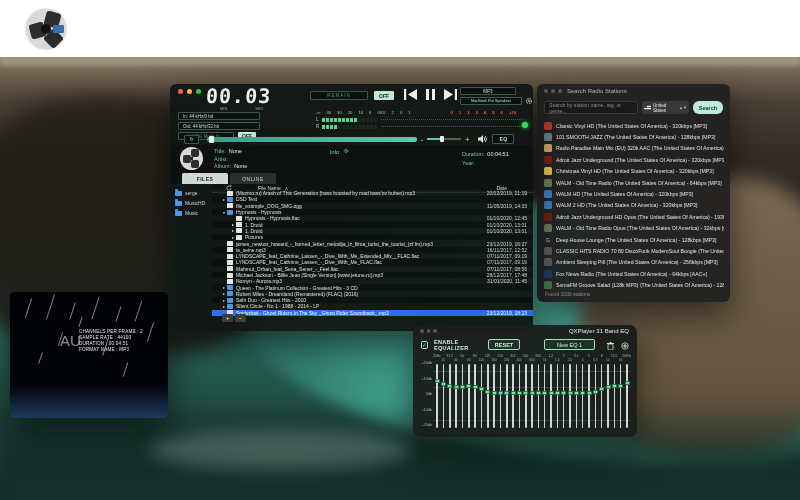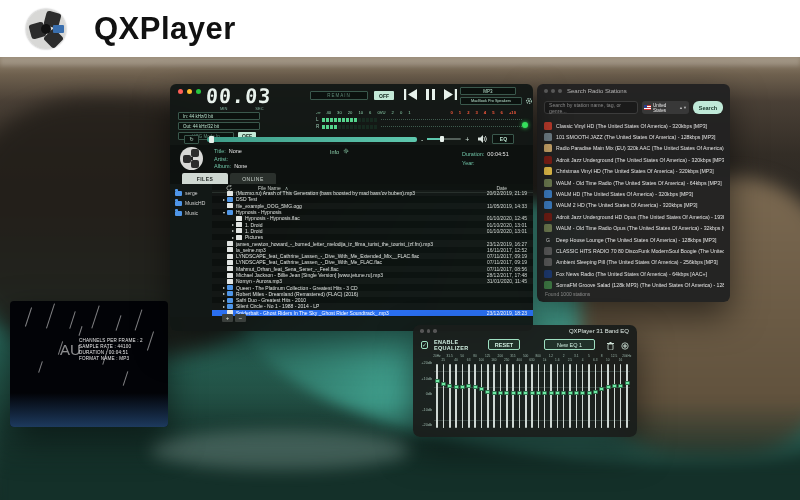--- a/index.html
+++ b/index.html
@@ -144,21 +144,21 @@
   .dbcol { position:absolute; left:0; top:6px; height:66px; width:13px; display:flex; flex-direction:column; justify-content:space-between; font-size:3.8px; color:#9ab5aa; text-align:right;}
   .bands { position:absolute; left:15px; top:0; width:196px; height:76px; display:flex;
            background:repeating-linear-gradient(180deg, transparent 0 15.5px, #394440 15.5px 16.5px); }
   .band { position:relative; flex:1; }
   .band .freq { position:absolute; left:-3px; top:-1px; width:12px; text-align:center; font-size:3.2px; color:#9ab5aa; }
   .band.odd .freq { top:3px; }
   .band .track { position:absolute; left:50%; top:9px; width:1.5px; height:64px; margin-left:-.75px; background:#cfd8d4; border-radius:1px;}
   .band .knob { position:absolute; left:50%; width:5px; height:4px; margin-left:-2.5px; background:#6fe8a4; border:.5px solid #2f7a50; border-radius:1px;}
 
   
-  .preview { position:absolute; left:10px; top:301px; width:158px; height:126px; background:#020307; border-radius:4px; overflow:hidden; z-index:8;}
+  .preview { position:absolute; left:10px; top:292px; width:158px; height:126px; background:#020307; border-radius:4px; overflow:hidden; z-index:8;}
   .preview .glow { position:absolute; left:0; bottom:0; width:158px; height:34px; background:linear-gradient(180deg, rgba(20,40,80,0), #1d3a5e);}
   .streak { position:absolute; width:1px; background:rgba(255,255,255,.5); transform:rotate(18deg);}
   .pvtext { position:absolute; left:69px; top:37px; font-size:4.6px; line-height:6px; color:#e9e9e9; letter-spacing:.2px;}
   .pvwm { position:absolute; left:50px; top:40px; font-size:15px; color:rgba(255,255,255,.55); font-weight:300;}
 </style>
 </head>
 <body>
 
 <div class="stage">
 
@@ -172,21 +172,20 @@
   </div>
 
   <div class="appheader">
     <div class="reel">
         <i></i>
         <i></i>
         <i></i>
         <b></b>
         <s></s>
       </div>
-    <div class="apptitle">QXPlayer</div>
   </div>
 
   <div class="player winshadow">
     <div class="dots">
       <i class="dot-r"></i>
       <i class="dot-y"></i>
       <i class="dot-g"></i>
     </div>
 
     <div class="deck">

